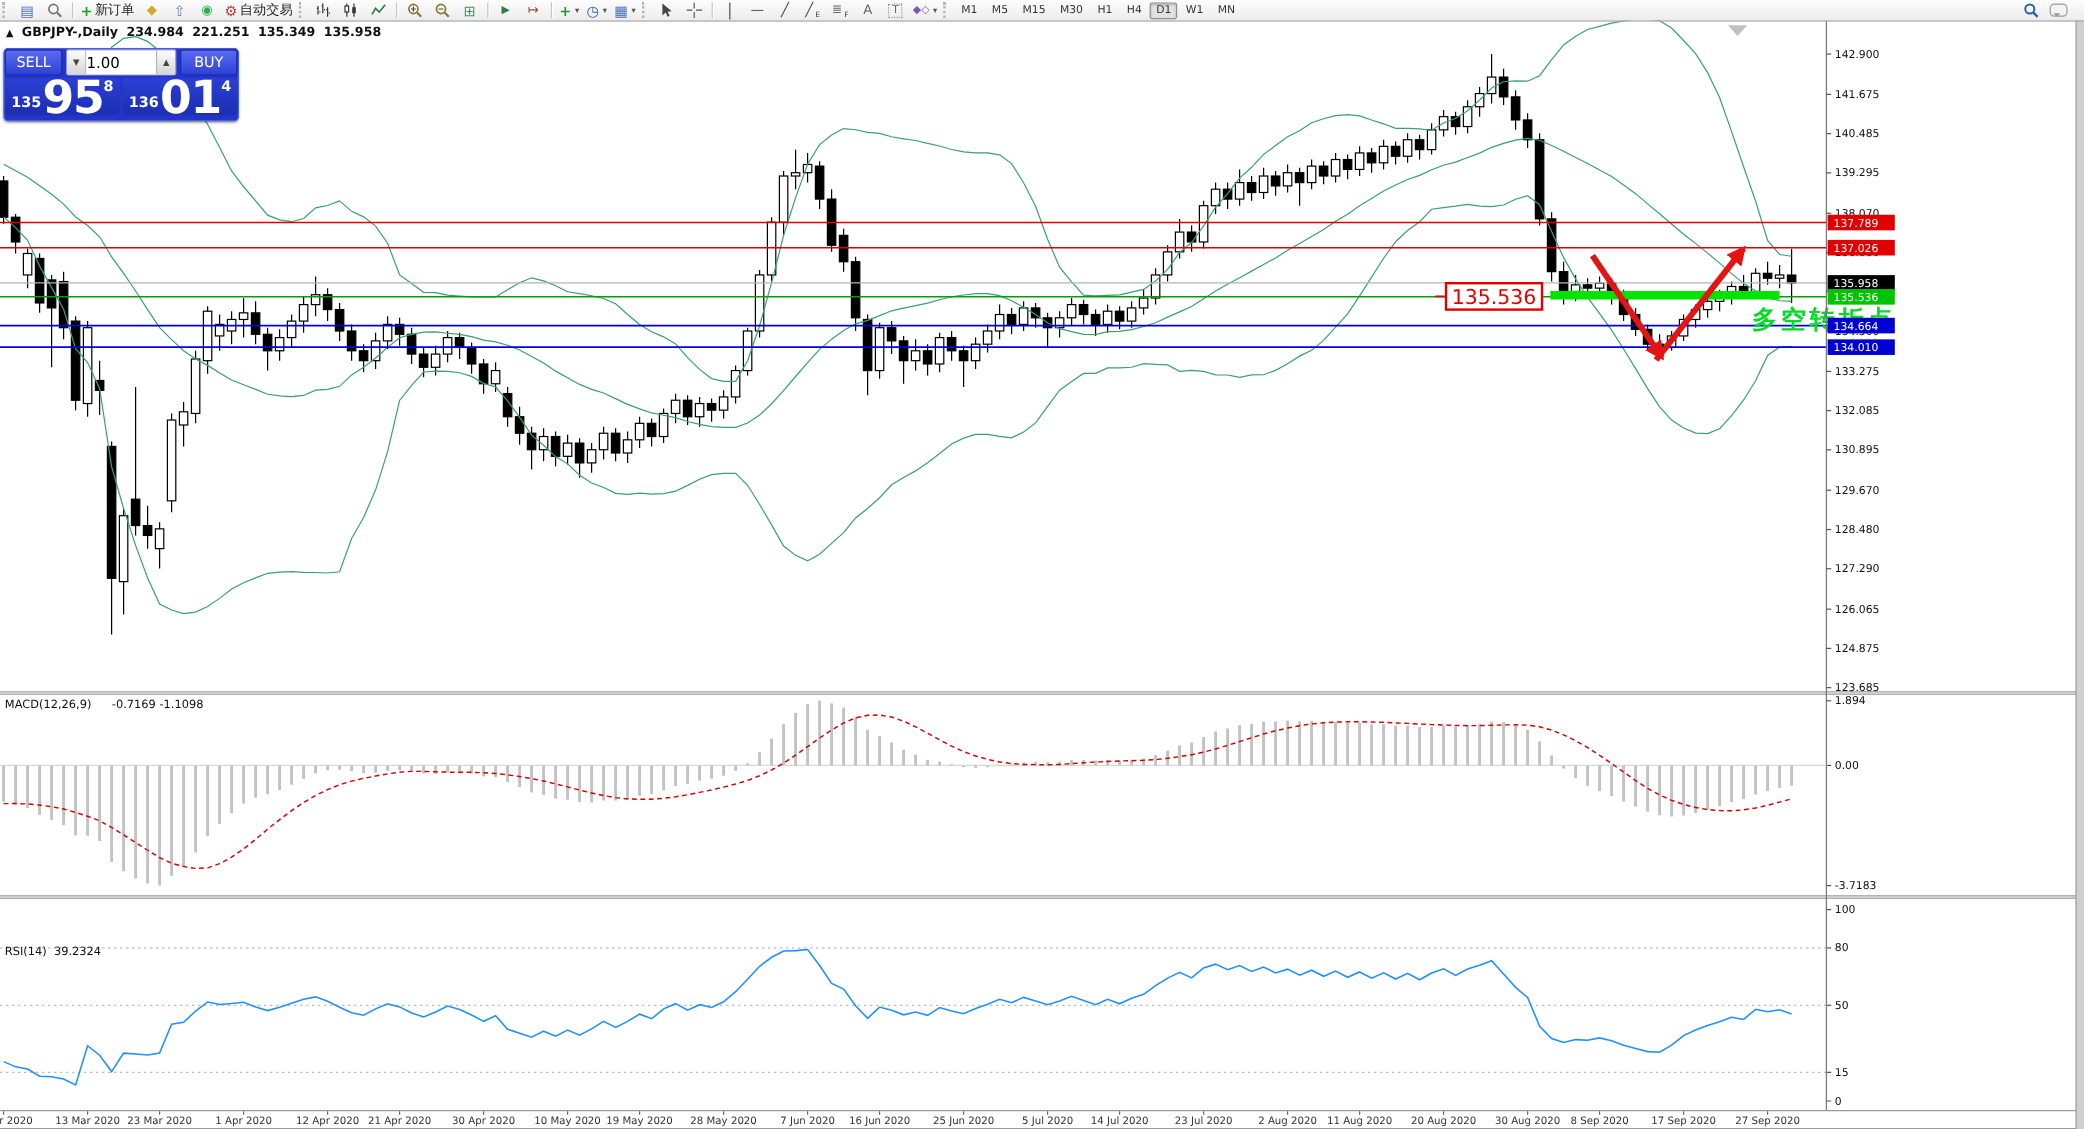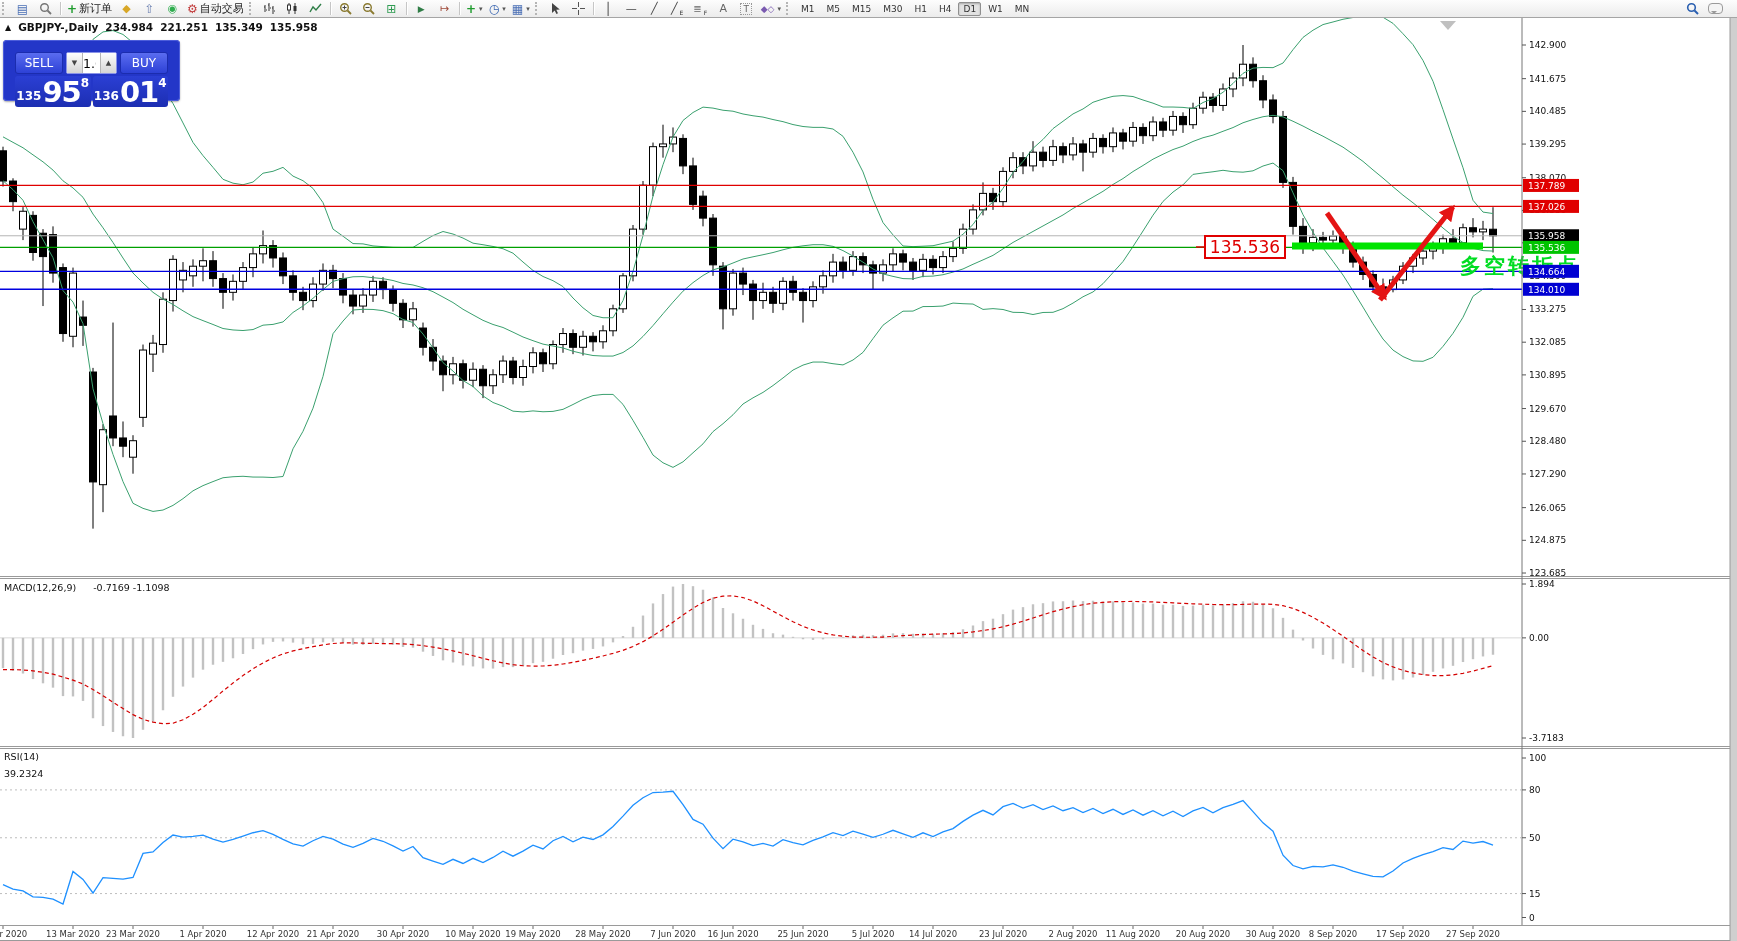--- a/index.html
+++ b/index.html
@@ -19,36 +19,36 @@
   .tf{font-size:9px;padding:1px 4px;margin:0 1px;color:#333;border:1px solid transparent;border-radius:2px;}
   .tf.active{background:#e2e2e2;border-color:#8f8f8f;box-shadow:inset 0 1px 2px rgba(0,0,0,.25);}
   .spacer{flex:1;}
   .bubble{width:13px;height:9px;border:1px solid #9a9a9a;border-radius:4px;position:relative;background:#f4f4f4;}
   .bubble:after{content:"";position:absolute;left:2px;bottom:-4px;border:3px solid transparent;border-top-color:#9a9a9a;}
   
   .ctitle{position:absolute;left:5px;top:21px;z-index:20;font-size:10.5px;font-weight:bold;color:#111;
     display:flex;gap:7px;align-items:center;}
   .ctitle .tri{font-size:8px;}
   
-  .tpanel{position:absolute;left:3px;top:40px;width:177px;height:61px;z-index:20;
-    background:#2336c8;border-radius:4px;padding:12px;box-sizing:border-box;
+  .tpanel{position:absolute;left:3px;top:40px;width:196px;height:61px;z-index:20;
+    background:#2336c8;border-radius:4px;padding:1px;box-sizing:border-box;
     box-shadow:inset 0 0 0 1px #4c5ddb,0 1px 2px rgba(0,0,0,.35);}
   .tp-top{display:flex;height:22px;}
   .btn-sell,.btn-buy{flex:0 0 46px;background:linear-gradient(#5a6cf0,#2d41d6);color:#fff;font-size:12px;
     display:flex;align-items:center;justify-content:center;border-radius:3px;border:1px solid #1b2cae;}
   .vol-wrap{flex:1;display:flex;margin:0 3px;background:#fff;border:1px solid #8a93e8;border-radius:2px;overflow:hidden;}
   .spin{width:15px;background:linear-gradient(#fdfdfd,#d5d5d5);border-right:1px solid #b5b5b5;border-left:1px solid #b5b5b5;
     font-size:7px;display:flex;align-items:center;justify-content:center;color:#444;}
   .vol-input{flex:1;border:0;outline:0;text-align:left;font-size:12.5px;min-width:0;padding:0 4px 0 0;
     font-family:"DejaVu Sans","Liberation Sans",sans-serif;}
   .tp-prices{display:flex;height:31px;margin-top:2px;gap:2px;}
   .price-cell{flex:1;background:linear-gradient(#2b3fd4,#1c2eb2);border-radius:3px;color:#fff;
     display:flex;align-items:flex-end;justify-content:center;padding-bottom:2px;}
   .p-small{font-size:12px;font-weight:bold;margin:0 1px 2px 0;}
-  .p-big{font-size:29px;font-weight:bold;line-height:25px;letter-spacing:-1px;}
+  .p-big{font-size:38px;font-weight:bold;line-height:25px;letter-spacing:-1px;}
   .p-sup{font-size:12px;font-weight:bold;align-self:flex-start;margin-top:0;}
   
   .indlabel{position:absolute;left:4px;z-index:20;font-size:9.5px;color:#111;display:flex;gap:6px;}
 </style>
 </head>
 <body>
 
 <div class="toolbar">
   <span class="grip"></span>
   <span class="tbtn">
@@ -839,16 +839,16 @@
       <span class="p-big">01</span>
       <span class="p-sup">4</span>
     </div>
   </div>
 </div>
 
 <div class="indlabel" style="top:582px;gap:17px;">
   <span>MACD(12,26,9)</span>
   <span>-0.7169 -1.1098</span>
 </div>
-<div class="indlabel" style="top:751px;flex-direction:column;">
+<div class="indlabel" style="top:788px;">
   <span>RSI(14)</span>
   <span>39.2324</span>
 </div>
 
 </body></html>

